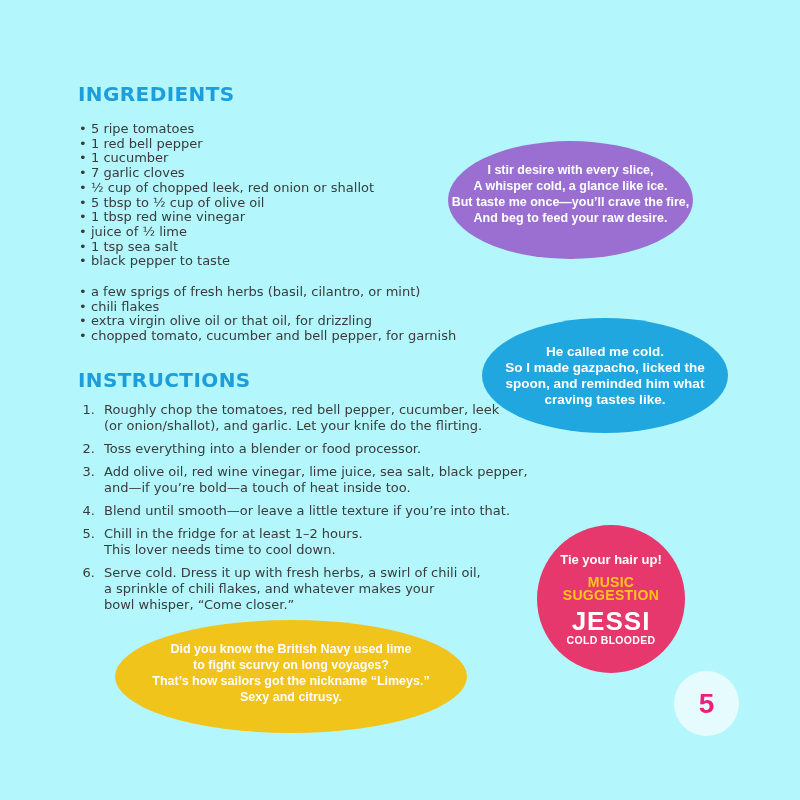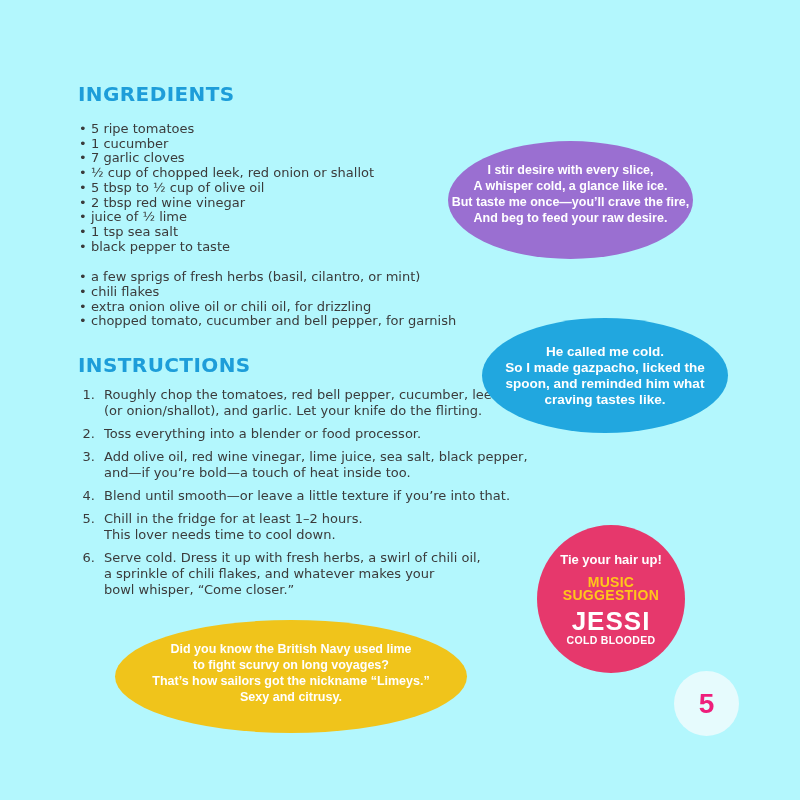--- a/index.html
+++ b/index.html
@@ -169,34 +169,35 @@
 </head>
 <body>
 
 <div class="page">
 
   <section class="content">
     <h2 class="section-title">INGREDIENTS</h2>
 
     <ul class="ing-list primary">
         <li>5 ripe tomatoes</li>
+        <li>1 red bell pepper</li>
         <li>1 cucumber</li>
         <li>7 garlic cloves</li>
         <li>½ cup of chopped leek, red onion or shallot</li>
         <li>5 tbsp to ½ cup of olive oil</li>
-        <li>2 tbsp red wine vinegar</li>
+        <li>1 tbsp red wine vinegar</li>
         <li>juice of ½ lime</li>
         <li>1 tsp sea salt</li>
         <li>black pepper to taste</li>
       </ul>
 
     <ul class="ing-list secondary">
         <li>a few sprigs of fresh herbs (basil, cilantro, or mint)</li>
         <li>chili flakes</li>
-        <li>extra onion olive oil or chili oil, for drizzling</li>
+        <li>extra virgin olive oil or that oil, for drizzling</li>
         <li>chopped tomato, cucumber and bell pepper, for garnish</li>
       </ul>
 
     <h2 class="section-title instructions-title">INSTRUCTIONS</h2>
 
     <ol class="steps">
         <li>Roughly chop the tomatoes, red bell pepper, cucumber, leek
 (or onion/shallot), and garlic. Let your knife do the flirting.</li>
         <li>Toss everything into a blender or food processor.</li>
         <li>Add olive oil, red wine vinegar, lime juice, sea salt, black pepper,

